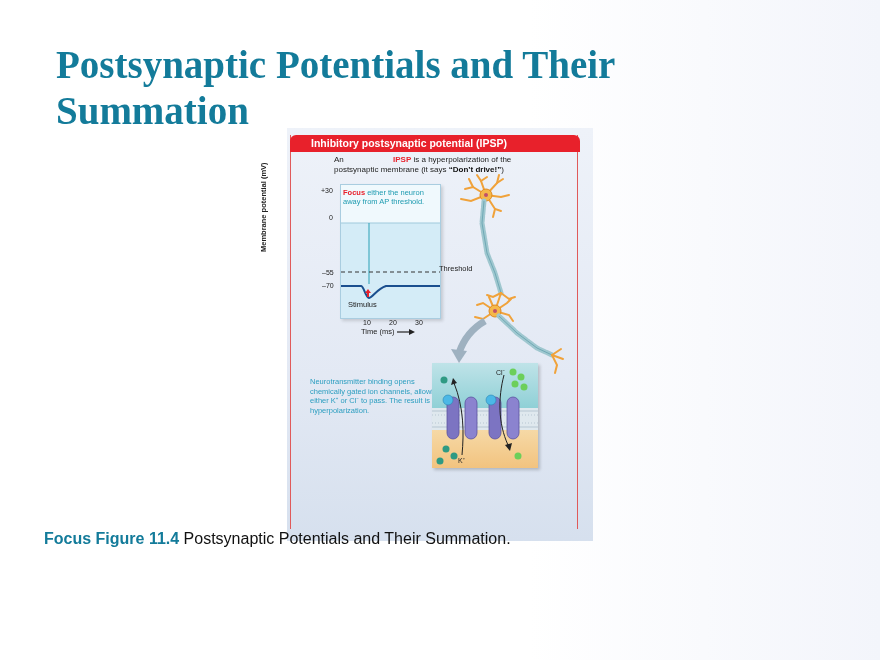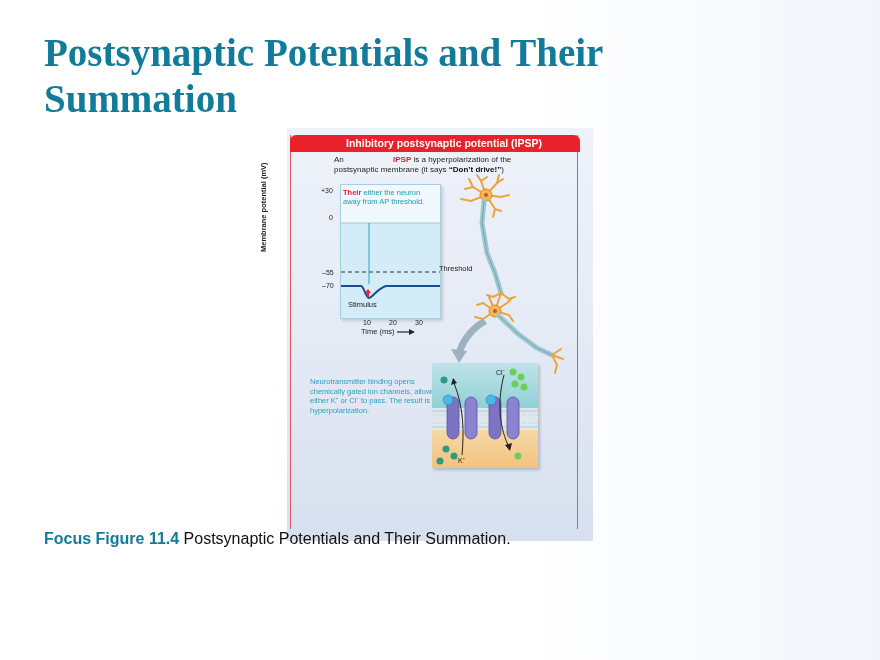--- a/index.html
+++ b/index.html
@@ -1,27 +1,27 @@
 <!DOCTYPE html>
 <html><head>
 <meta charset="utf-8">
 <style>
   html, body { margin:0; padding:0; }
   body { width:880px; height:660px; background:#ffffff; position:relative; overflow:hidden; font-family:"Liberation Sans", sans-serif; }
   .slide-bg { position:absolute; left:0; top:0; width:880px; height:660px;
     background: linear-gradient(90deg, #ffffff 0%, #ffffff 60%, #f3f5fb 100%); }
-  .title { position:absolute; left:44px; top:30px; width:640px; margin:0;
+  .title { position:absolute; left:44px; top:30px; width:640px; margin:12px;
     font-family:"Liberation Serif", serif; font-weight:bold; font-size:39px; line-height:46px; color:#137b9a; }
   .figure { position:absolute; left:287px; top:128px; width:306px; height:413px;
     background: linear-gradient(180deg, #eef2f9 0%, #e3e9f4 60%, #d6e0ee 100%); }
   .fig-frame { position:absolute; left:3px; top:7px; width:288px; height:394px;
     border-left:1px solid #e05a5a; border-right:1px solid #e05a5a; box-sizing:border-box; }
   .fig-header { position:absolute; left:3px; top:7px; width:290px; height:17px;
     background:#e8212b; border-radius:6px 6px 0 0; color:#fff; font-weight:bold; font-size:10.5px;
-    line-height:17px; padding-left:56px; box-sizing:border-box; }
+    line-height:17px; padding-left:21px; box-sizing:border-box; }
   .fig-intro { position:absolute; left:47px; top:27px; width:220px; font-size:8px; line-height:10px; color:#222; }
   .fig-intro .red { color:#e8212b; font-weight:bold;padding-left:47px; }
   .fig-intro b { color:#111; }
   .graph-panel { position:absolute; left:53px; top:56px; width:99px; height:133px;
     background:#d4ecf7; border:1px solid #a9cde0; box-shadow:2px 2px 3px rgba(0,0,0,0.15); }
   .y-label { position:absolute; left:-28px; top:124px; width:120px; transform-origin:0 0; transform:rotate(-90deg);
     font-size:7.5px; font-weight:bold; color:#222; white-space:nowrap; }
   .tick { position:absolute; font-size:7px; color:#222; }
   .x-label { position:absolute; left:74px; top:199px; font-size:7.5px; font-weight:normal; color:#222; }
   .graph-note { position:absolute; left:2px; top:3px; width:94px; font-size:7.5px; line-height:9px; color:#1d9bb0; }
@@ -59,21 +59,21 @@
   <div class="graph-panel">
     <svg width="99" height="133" style="position:absolute;left:0;top:0;">
       <rect x="0" y="0" width="99" height="38" fill="#f4fbfe" opacity="0.85"></rect>
       <line x1="0" y1="38" x2="99" y2="38" stroke="#9fc9dc" stroke-width="1"></line>
       <line x1="28" y1="38" x2="28" y2="99" stroke="#2aa0b5" stroke-width="1"></line>
       <line x1="0" y1="87" x2="99" y2="87" stroke="#333" stroke-width="1" stroke-dasharray="4,3"></line>
       <path d="M0,101 L20,101 C23,101 24,112 28,113 C32,112 36,104 45,101 L99,101" fill="none" stroke="#1a4f8f" stroke-width="2"></path>
       <path d="M27,104 L24,108 L26,108 L26,112 L28,112 L28,108 L30,108 Z" fill="#e8212b"></path>
     </svg>
     <div class="graph-note">
-      <span class="red">Their</span><span> either the neuron away from AP threshold.</span>
+      <span class="red">Focus</span><span> either the neuron away from AP threshold.</span>
     </div>
     <div class="thresh-label">Threshold</div>
     <div class="stim-label">Stimulus</div>
   </div>
 
   <div class="tick" style="left:76px;top:191px;">10</div>
   <div class="tick" style="left:102px;top:191px;">20</div>
   <div class="tick" style="left:128px;top:191px;">30</div>
   <div class="x-label">
     <span>Time (ms)</span>

